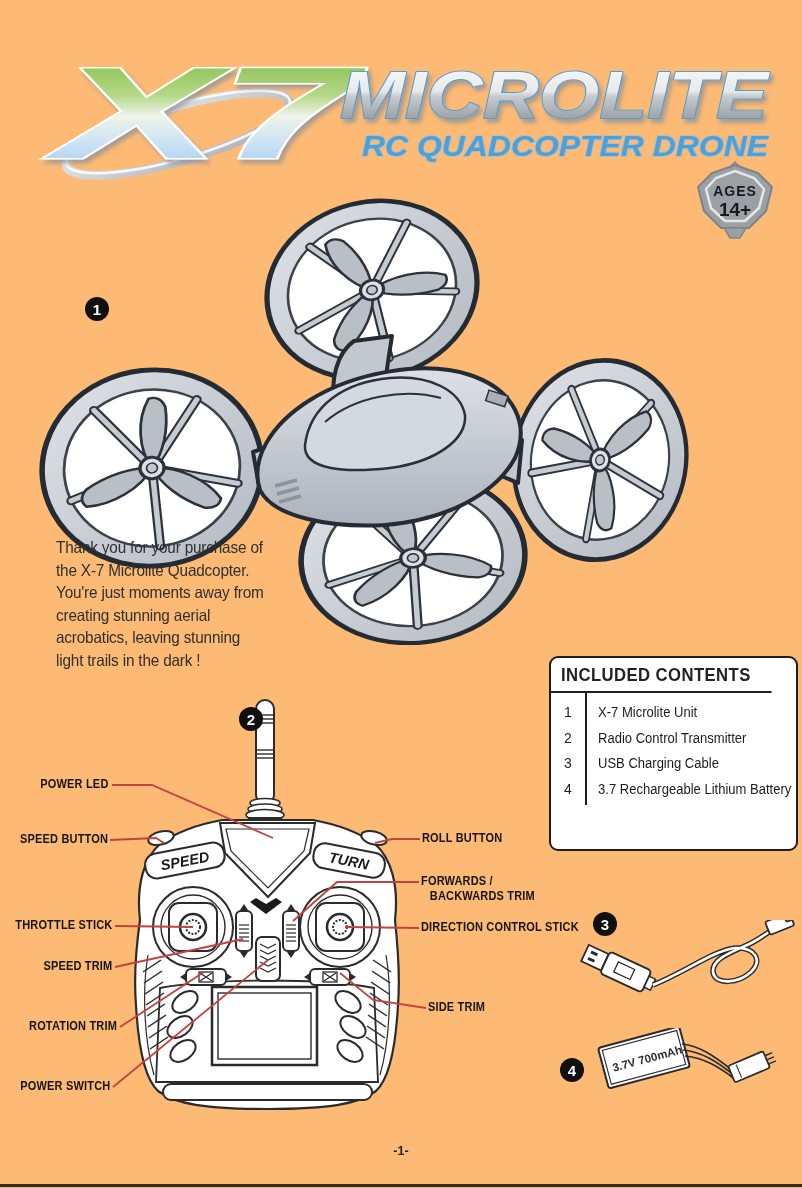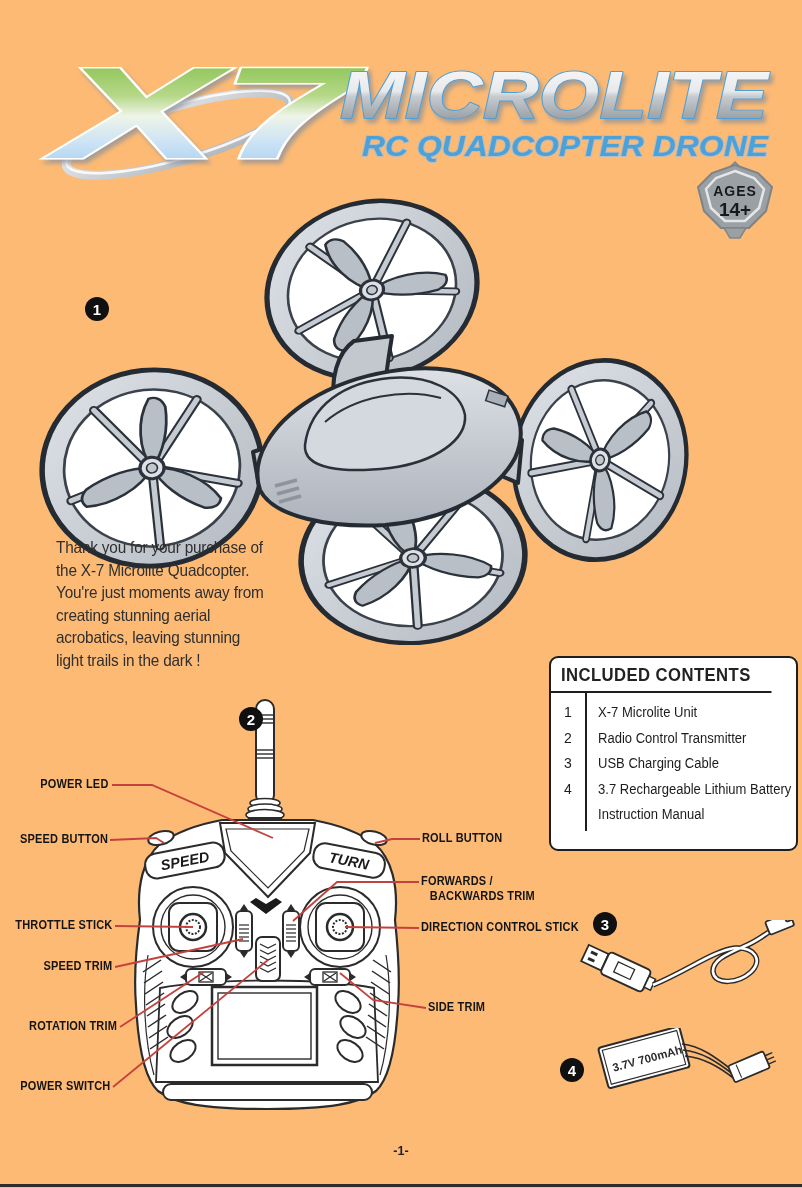--- a/index.html
+++ b/index.html
@@ -464,24 +464,20 @@
         <span class="t">Radio Control Transmitter</span>
       </div>
       <div class="crow">
         <span class="n">3</span>
         <span class="t">USB Charging Cable</span>
       </div>
       <div class="crow">
         <span class="n">4</span>
         <span class="t">3.7 Rechargeable Lithium Battery</span>
       </div>
-      <div class="crow">
-        <span class="n"></span>
-        <span class="t">Instruction Manual</span>
-      </div>
     </div>
   </div>
 
   <div class="callout left" style="right:694px;top:777px;">POWER LED</div>
   <div class="callout left" style="right:694px;top:832px;">SPEED BUTTON</div>
   <div class="callout left" style="right:690px;top:918px;">THROTTLE STICK</div>
   <div class="callout left" style="right:690px;top:959px;">SPEED TRIM</div>
   <div class="callout left" style="right:685px;top:1019px;">ROTATION TRIM</div>
   <div class="callout left" style="right:692px;top:1079px;">POWER SWITCH</div>
 

